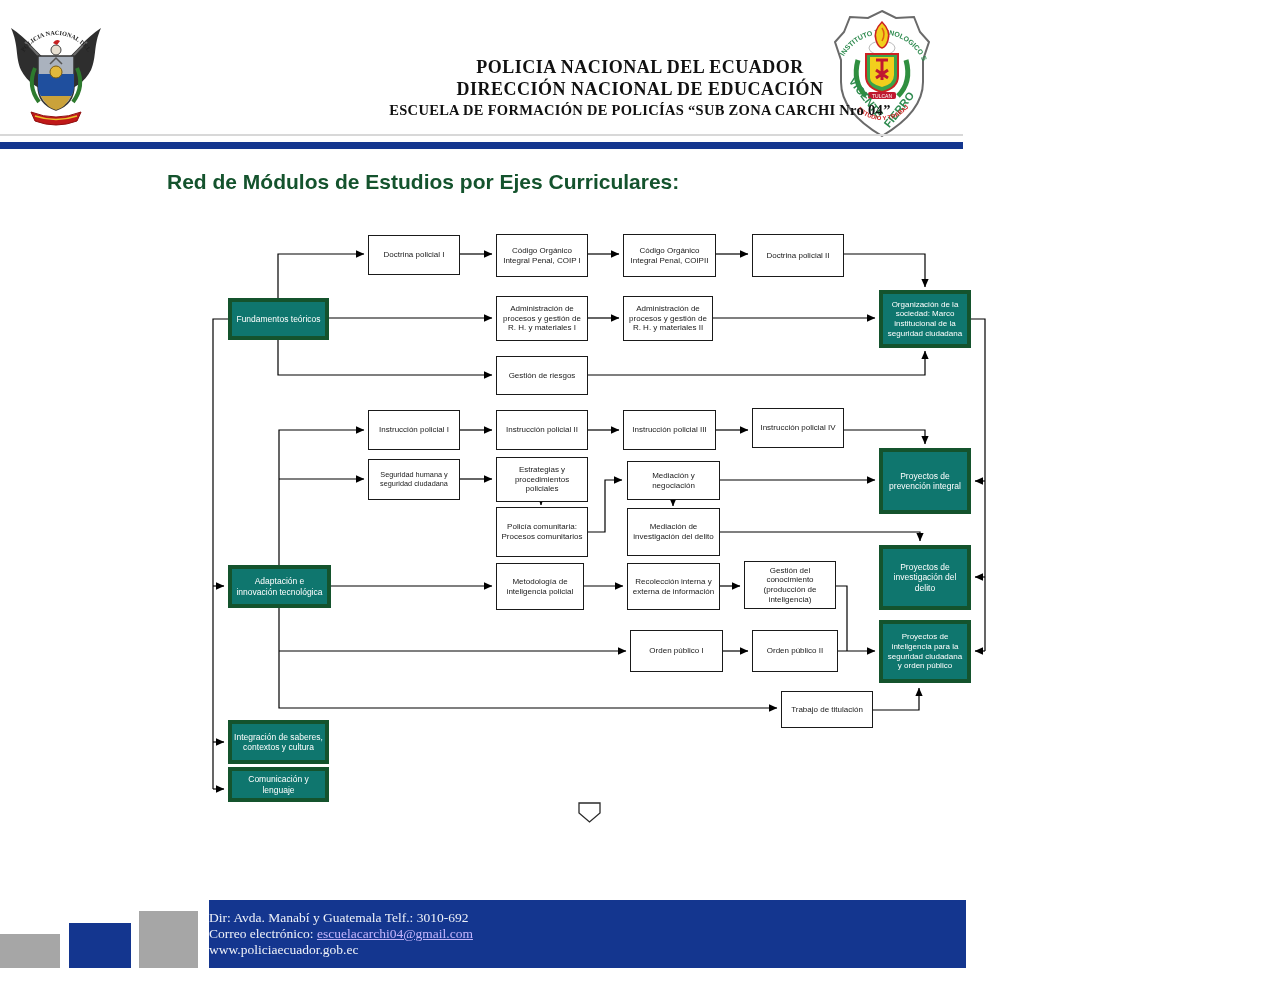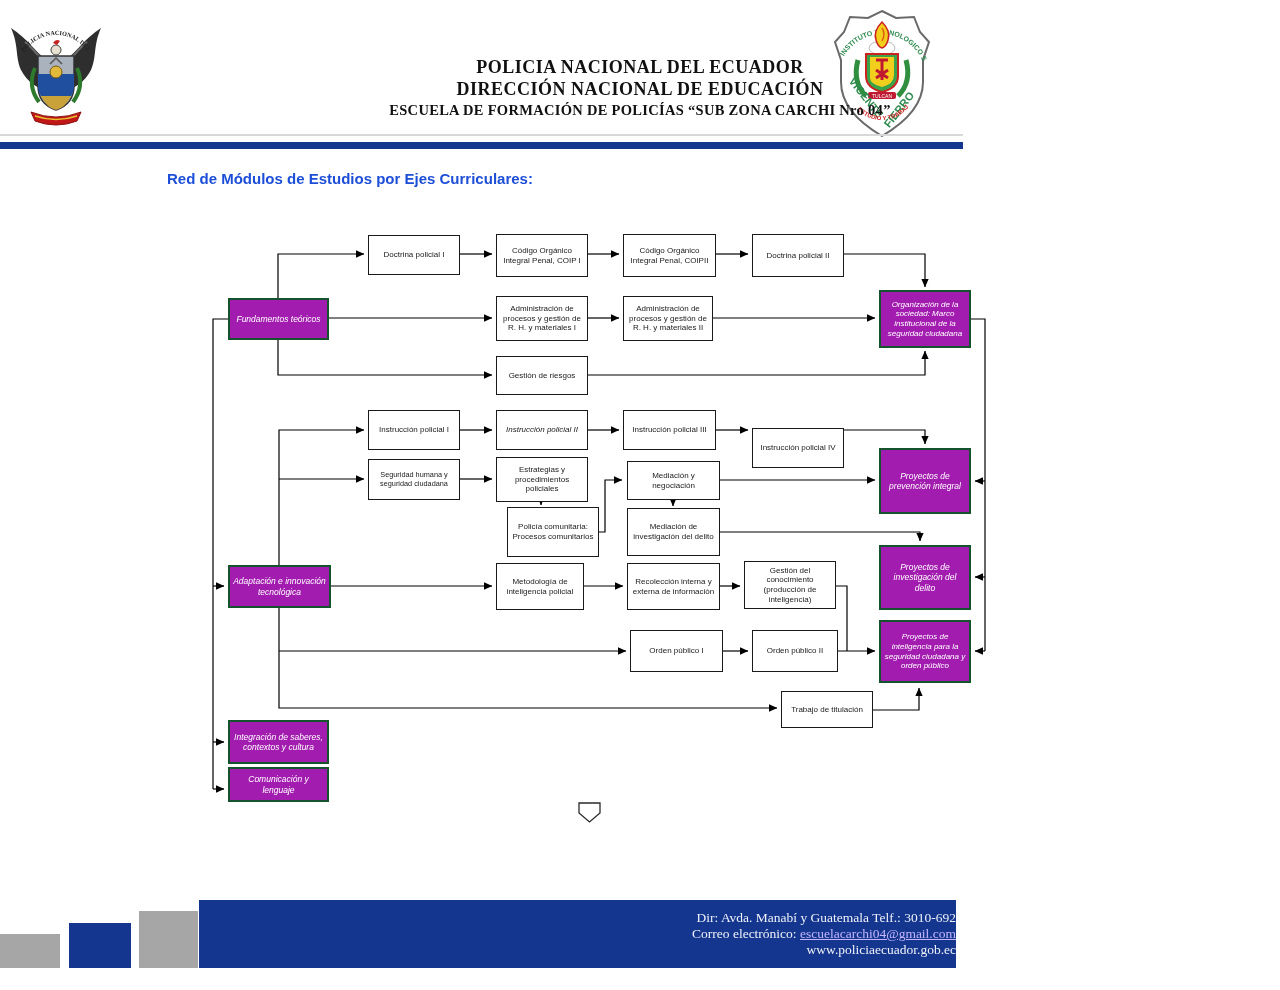--- a/index.html
+++ b/index.html
@@ -7,31 +7,31 @@
         font-family:"Liberation Sans",sans-serif;}
   
   .hdr-text{position:absolute;left:330px;top:56px;width:620px;text-align:center;
             font-family:"Liberation Serif",serif;font-weight:bold;color:#111;}
   .hdr-l1{font-size:18px;line-height:22px;letter-spacing:.5px;}
   .hdr-l2{font-size:18px;line-height:22px;letter-spacing:.5px;}
   .hdr-l3{font-size:14.5px;line-height:21px;letter-spacing:.3px;}
   .rule-thin{position:absolute;left:0;top:134px;width:963px;height:2px;background:#d8d8d8;}
   .rule-blue{position:absolute;left:0;top:142px;width:963px;height:7px;background:#14368f;}
   
-  .page-title{position:absolute;left:167px;top:170px;font-size:15px;font-weight:bold;color:#1d4ed8;}
+  .page-title{position:absolute;left:167px;top:170px;font-size:21px;font-weight:bold;color:#14532d;}
   
   .node{position:absolute;display:flex;align-items:center;justify-content:center;
         text-align:center;box-sizing:border-box;line-height:1.2;padding:1px 2px;z-index:2;}
   .white{background:#fff;border:1.3px solid #1a1a1a;font-size:8px;color:#1a1a1a;}
-  .blue{background:#a21caf;border:2px solid #14532d;font-size:8.5px;color:#fff;font-style:italic;}
+  .blue{background:#0f766e;border:4px solid #14532d;font-size:8.5px;color:#fff;}
   .sm{font-size:7.3px;}
   svg.conn{position:absolute;left:0;top:0;z-index:1;}
   
-  .f-bar{position:absolute;left:199px;top:900px;width:757px;height:68px;background:#14368f;
-         display:flex;flex-direction:column;align-items:flex-end;justify-content:center;
+  .f-bar{position:absolute;left:209px;top:900px;width:757px;height:68px;background:#14368f;
+         display:flex;flex-direction:column;align-items:flex-start;justify-content:center;
          font-family:"Liberation Serif",serif;font-size:13.5px;color:#eef1f8;line-height:16px;}
   .f-bar a{color:#c4b5fd;text-decoration:underline;}
   .sq{position:absolute;}
   .sq-gray{background:#a6a6a6;}
   .sq-blue{background:#14368f;}
 </style>
 </head>
 <body>
 
 <div id="page">
@@ -161,29 +161,29 @@
   <div class="node white" style="left:368px;top:235px;width:92px;height:40px;">Doctrina policial I</div>
   <div class="node white" style="left:496px;top:234px;width:92px;height:43px;">Código Orgánico Integral Penal, COIP I</div>
   <div class="node white" style="left:623px;top:234px;width:93px;height:43px;">Código Orgánico Integral Penal, COIPII</div>
   <div class="node white" style="left:752px;top:234px;width:92px;height:43px;">Doctrina policial II</div>
   <div class="node white" style="left:496px;top:296px;width:92px;height:45px;">Administración de procesos y gestión de R. H. y materiales I</div>
   <div class="node white" style="left:623px;top:296px;width:90px;height:45px;">Administración de procesos y gestión de R. H. y materiales II</div>
   <div class="node blue" style="left:879px;top:290px;width:92px;height:58px;font-size:8px;">Organización de la sociedad: Marco institucional de la seguridad ciudadana</div>
   <div class="node white" style="left:496px;top:356px;width:92px;height:39px;">Gestión de riesgos</div>
 
   <div class="node white" style="left:368px;top:410px;width:92px;height:40px;">Instrucción policial I</div>
-  <div class="node white" style="left:496px;top:410px;width:92px;height:40px;font-style:italic;">Instrucción policial II</div>
+  <div class="node white" style="left:496px;top:410px;width:92px;height:40px;">Instrucción policial II</div>
   <div class="node white" style="left:623px;top:410px;width:93px;height:40px;">Instrucción policial III</div>
-  <div class="node white" style="left:752px;top:428px;width:92px;height:40px;">Instrucción policial IV</div>
+  <div class="node white" style="left:752px;top:408px;width:92px;height:40px;">Instrucción policial IV</div>
 
   <div class="node white sm" style="left:368px;top:459px;width:92px;height:41px;">Seguridad humana y seguridad ciudadana</div>
   <div class="node white" style="left:496px;top:457px;width:92px;height:45px;">Estrategias y procedimientos policiales</div>
   <div class="node white" style="left:627px;top:461px;width:93px;height:39px;">Mediación y negociación</div>
   <div class="node blue" style="left:879px;top:448px;width:92px;height:66px;">Proyectos de prevención integral</div>
-  <div class="node white" style="left:496px;top:507px;width:92px;height:50px;margin-left:11px;">Policía comunitaria: Procesos comunitarios</div>
+  <div class="node white" style="left:496px;top:507px;width:92px;height:50px;">Policía comunitaria: Procesos comunitarios</div>
   <div class="node white" style="left:627px;top:508px;width:93px;height:48px;">Mediación de investigación del delito</div>
 
   <div class="node blue" style="left:228px;top:565px;width:103px;height:43px;">Adaptación e innovación tecnológica</div>
   <div class="node white" style="left:496px;top:563px;width:88px;height:47px;">Metodología de inteligencia policial</div>
   <div class="node white" style="left:627px;top:563px;width:93px;height:47px;">Recolección interna y externa de información</div>
   <div class="node white" style="left:744px;top:561px;width:92px;height:48px;">Gestión del conocimiento (producción de inteligencia)</div>
   <div class="node blue" style="left:879px;top:545px;width:92px;height:65px;">Proyectos de investigación del delito</div>
 
   <div class="node white" style="left:630px;top:630px;width:93px;height:42px;">Orden público I</div>
   <div class="node white" style="left:752px;top:630px;width:86px;height:42px;">Orden público II</div>

